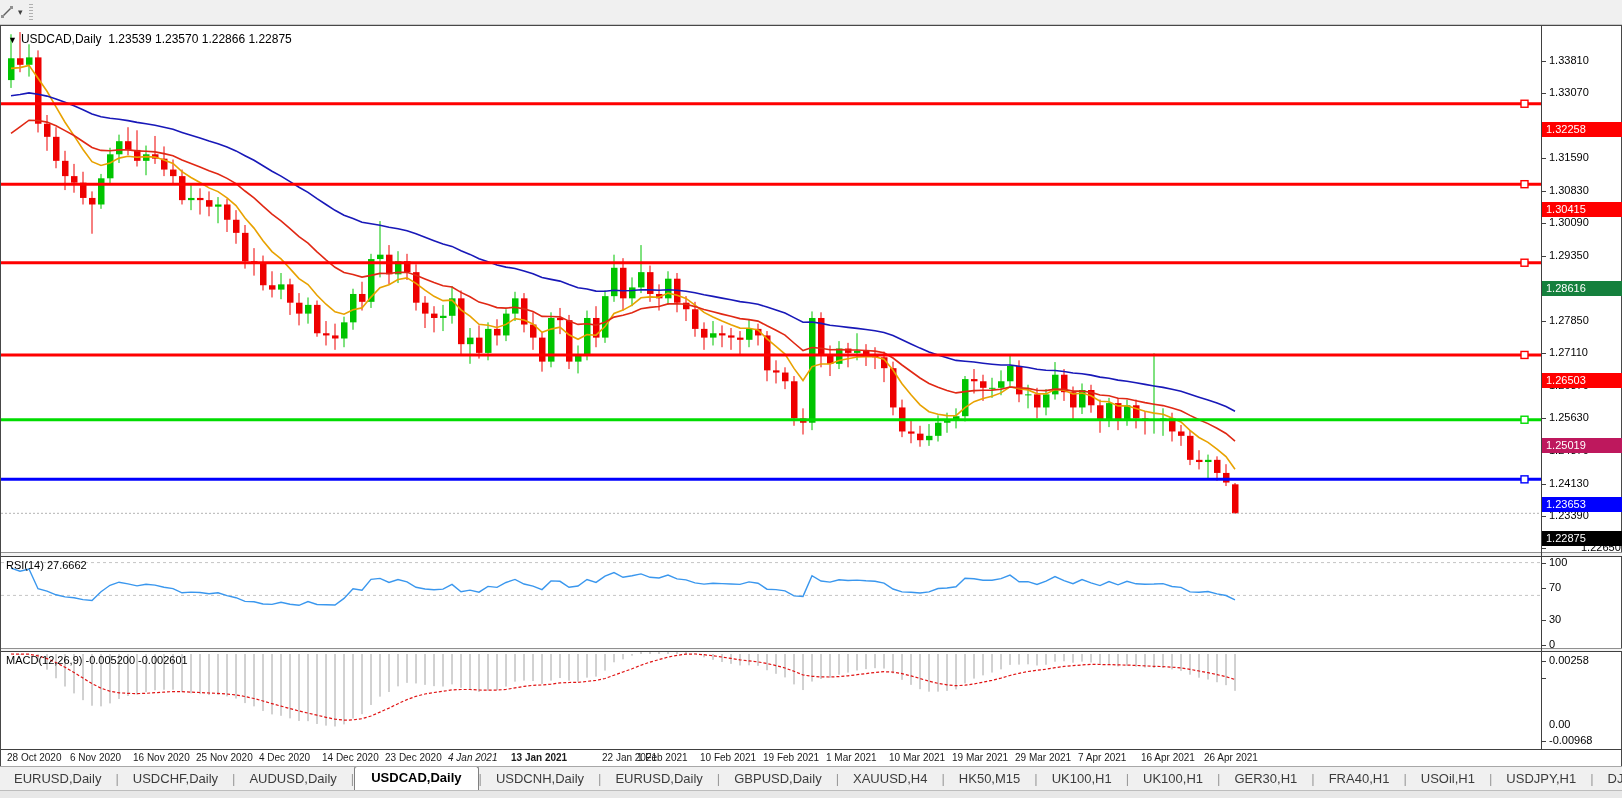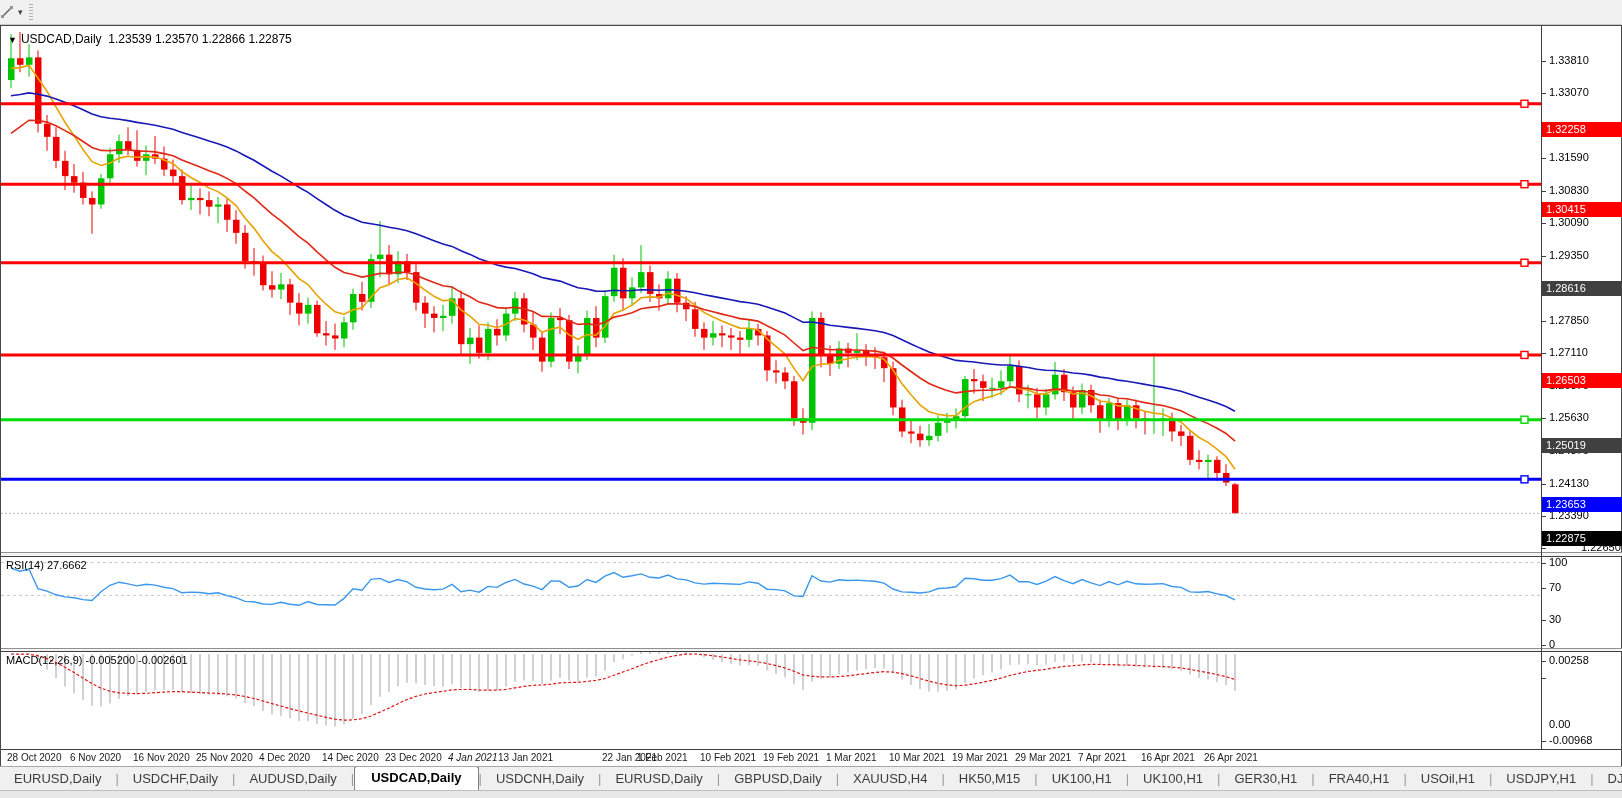--- a/index.html
+++ b/index.html
@@ -556,36 +556,36 @@
         <div class="tickdash" style="top: 619px;"></div>
         <div class="paneltick" style="top: 612px;">0</div>
         <div class="tickdash" style="top: 635.14px;"></div>
         <div class="paneltick" style="top: 628.14px;">0.00258</div>
         <div class="tickdash" style="top: 652px;"></div>
         <div class="paneltick" style="top: 645px; margin-top: 47px;">0.00</div>
         <div class="tickdash" style="top: 715.259px;"></div>
         <div class="paneltick" style="top: 708.259px;">-0.00968</div>
         <div class="badge" style="top: 95.7448px; background: rgb(255, 0, 0);">1.32258</div>
         <div class="badge" style="top: 176.192px; background: rgb(255, 0, 0);">1.30415</div>
-        <div class="badge" style="top: 254.718px; background: #404040;">1.28616</div>
+        <div class="badge" style="top: 254.718px; background: #15803d;">1.28616</div>
         <div class="badge" style="top: 346.951px; background: rgb(255, 0, 0);">1.26503</div>
-        <div class="badge" style="top: 411.727px; background: #404040;">1.25019</div>
+        <div class="badge" style="top: 411.727px; background: #be185d;">1.25019</div>
         <div class="badge" style="top: 471.353px; background: rgb(0, 0, 255);">1.23653</div>
         <div class="badge" style="top: 505.313px; background: rgb(0, 0, 0);">1.22875</div>
       </div>
     <div id="dates">
         <div class="datelabel" style="left: 6px; top: 726px;">28 Oct 2020</div>
         <div class="datelabel" style="left: 69px; top: 726px;">6 Nov 2020</div>
         <div class="datelabel" style="left: 132px; top: 726px;">16 Nov 2020</div>
         <div class="datelabel" style="left: 195px; top: 726px;">25 Nov 2020</div>
         <div class="datelabel" style="left: 258px; top: 726px;">4 Dec 2020</div>
         <div class="datelabel" style="left: 321px; top: 726px;">14 Dec 2020</div>
         <div class="datelabel" style="left: 384px; top: 726px;">23 Dec 2020</div>
         <div class="datelabel" style="left: 447px; top: 726px; font-style: italic;">4 Jan 2021</div>
-        <div class="datelabel" style="left: 497px; top: 726px;">13 Jan 2021</div>
+        <div class="datelabel" style="left: 510px; top: 726px; font-weight: bold;">13 Jan 2021</div>
         <div class="datelabel" style="left: 573px; top: 726px; margin-left: 28px;">22 Jan 2021</div>
         <div class="datelabel" style="left: 636px; top: 726px;">1 Feb 2021</div>
         <div class="datelabel" style="left: 699px; top: 726px;">10 Feb 2021</div>
         <div class="datelabel" style="left: 762px; top: 726px;">19 Feb 2021</div>
         <div class="datelabel" style="left: 825px; top: 726px;">1 Mar 2021</div>
         <div class="datelabel" style="left: 888px; top: 726px;">10 Mar 2021</div>
         <div class="datelabel" style="left: 951px; top: 726px;">19 Mar 2021</div>
         <div class="datelabel" style="left: 1014px; top: 726px;">29 Mar 2021</div>
         <div class="datelabel" style="left: 1077px; top: 726px;">7 Apr 2021</div>
         <div class="datelabel" style="left: 1140px; top: 726px;">16 Apr 2021</div>

